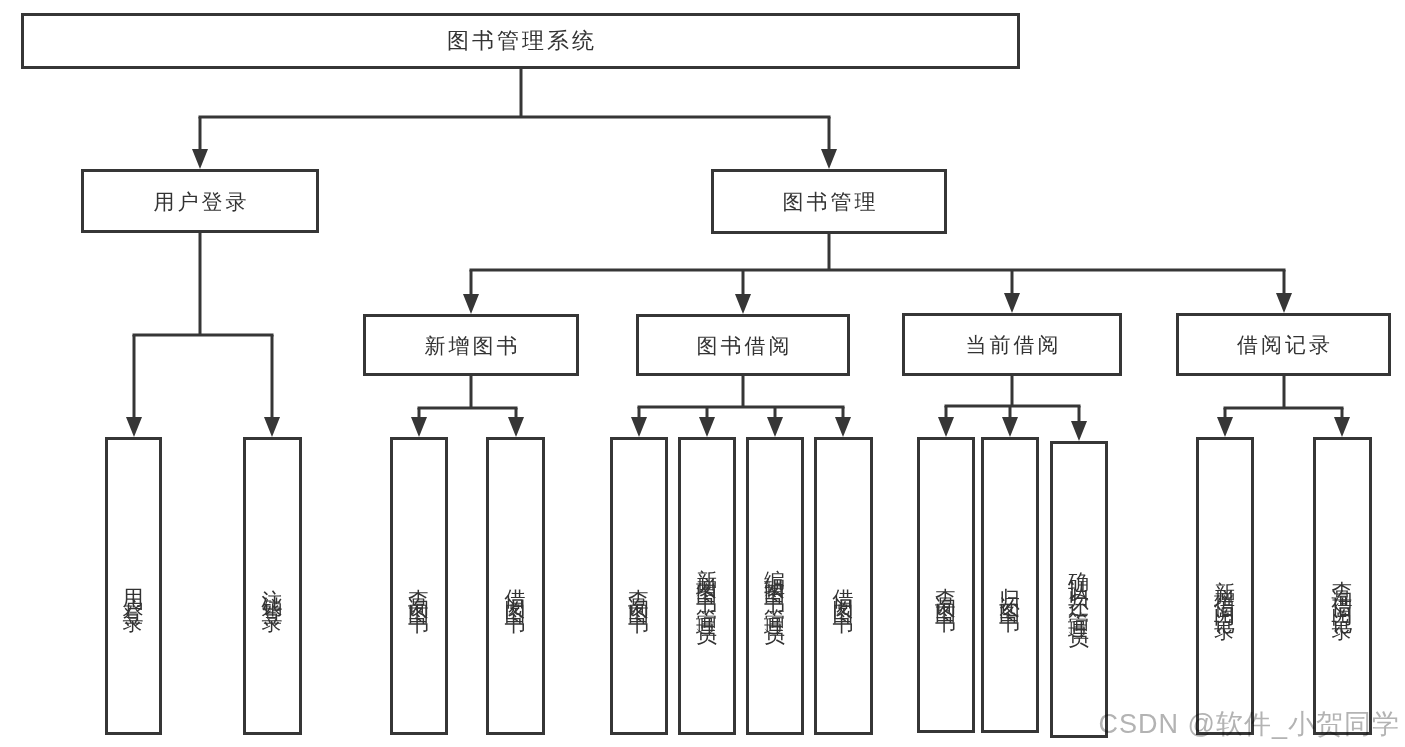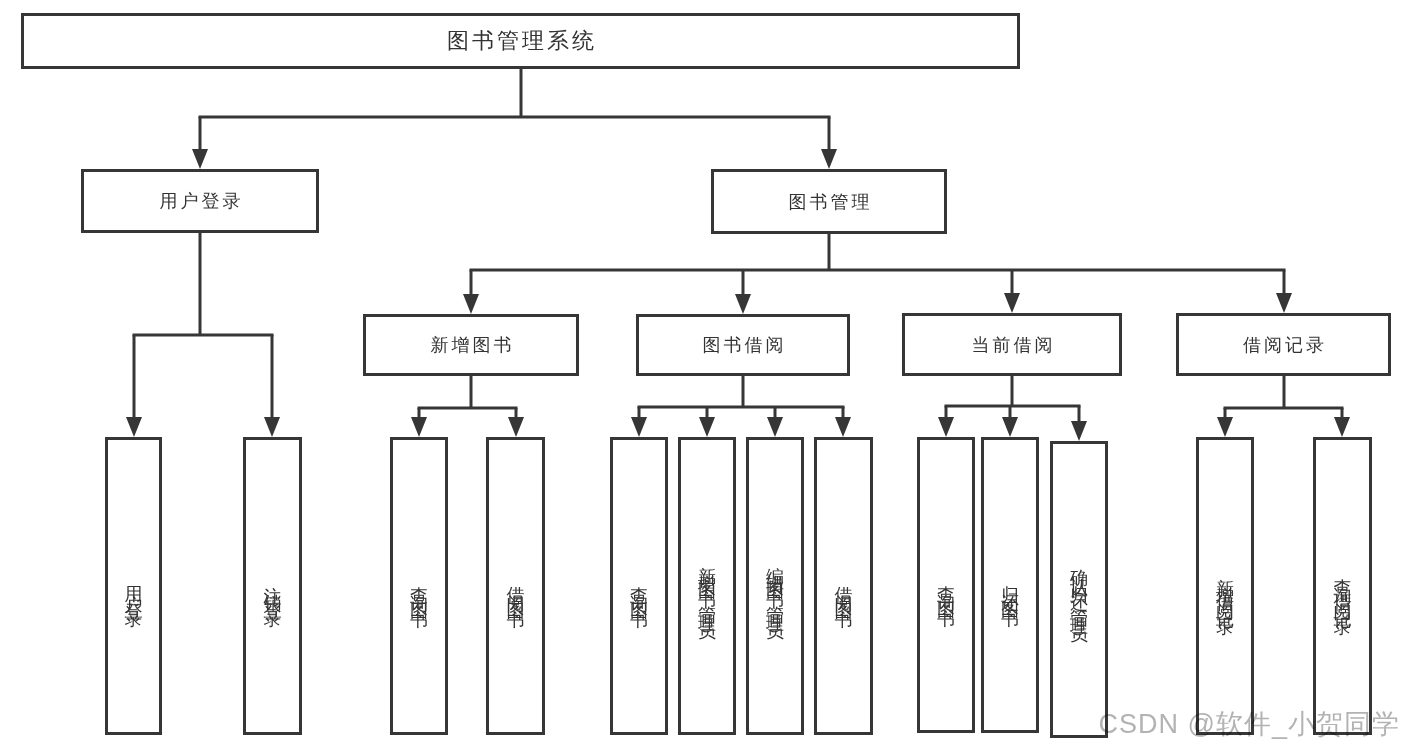--- a/index.html
+++ b/index.html
@@ -32,21 +32,21 @@
   }
   .node {
     position: absolute;
     box-sizing: border-box;
     background: #ffffff;
     border: 3px solid var(--stroke, #333333);
     display: flex;
     align-items: center;
     justify-content: center;
     color: var(--text, #333333);
-    font-size: 18px;
+    font-size: 21px;
     letter-spacing: 3px;
     line-height: 1;
     white-space: nowrap;
   }
   .node.root {
     font-size: 22px;
   }
   .node.vertical .node-label {
     writing-mode: vertical-rl;
     text-orientation: mixed;

